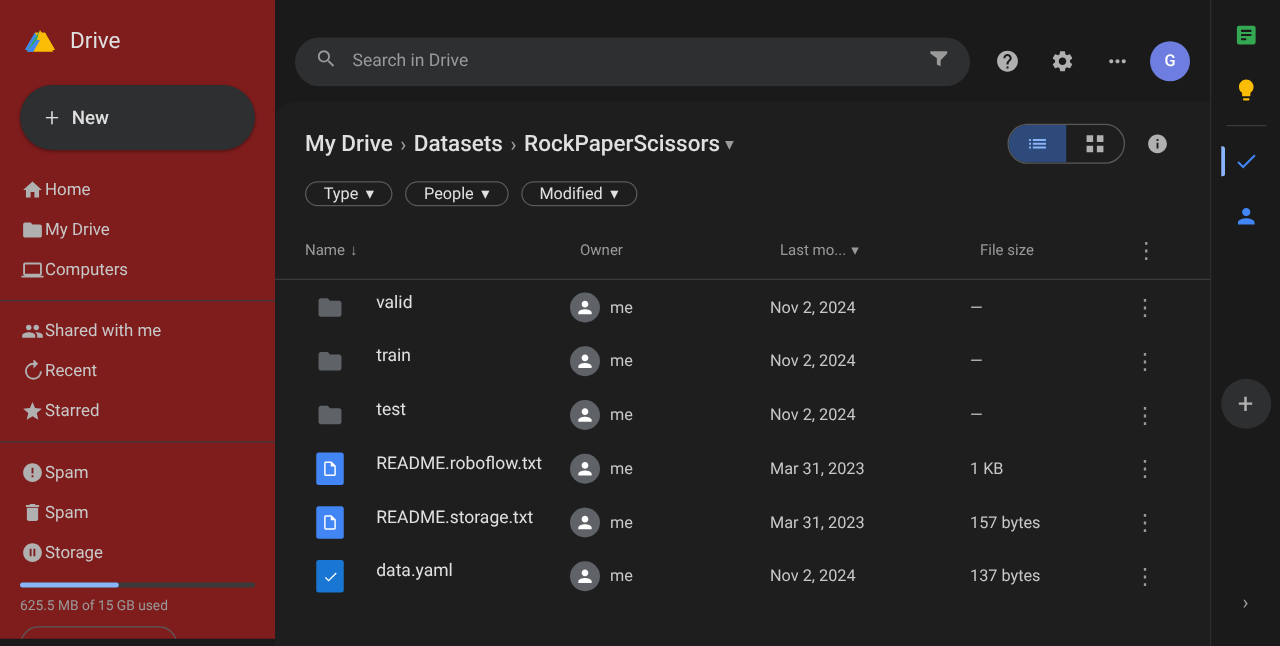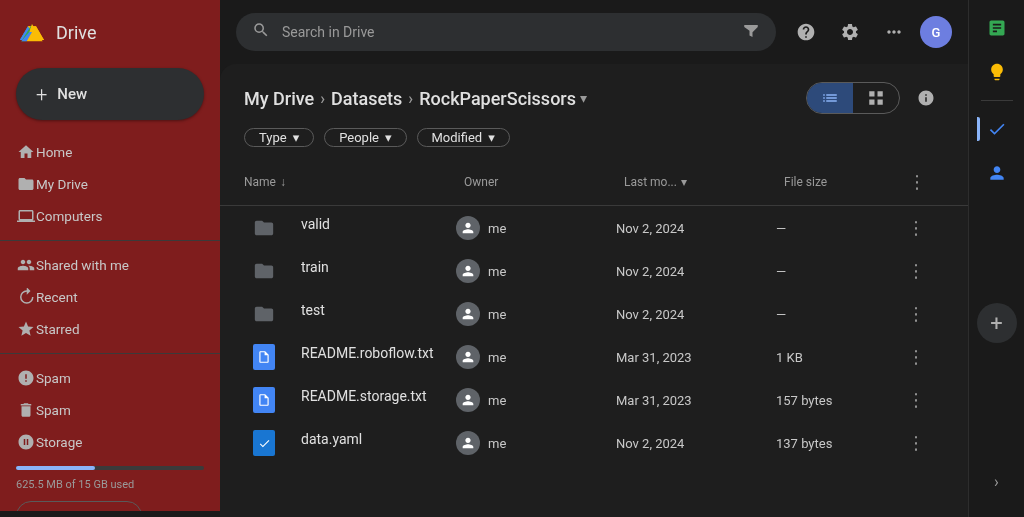--- a/index.html
+++ b/index.html
@@ -135,20 +135,21 @@
     }
 
     
     .topbar {
       display: flex;
       align-items: center;
       padding: 8px 16px;
       gap: 12px;
       background: #1a1a1a;
       min-height: 64px;
+      margin-top: 17px;
     }
 
     .search-bar {
       flex: 1;
       display: flex;
       align-items: center;
       background: #2d2f31;
       border-radius: 24px;
       padding: 8px 16px;
       gap: 12px;

